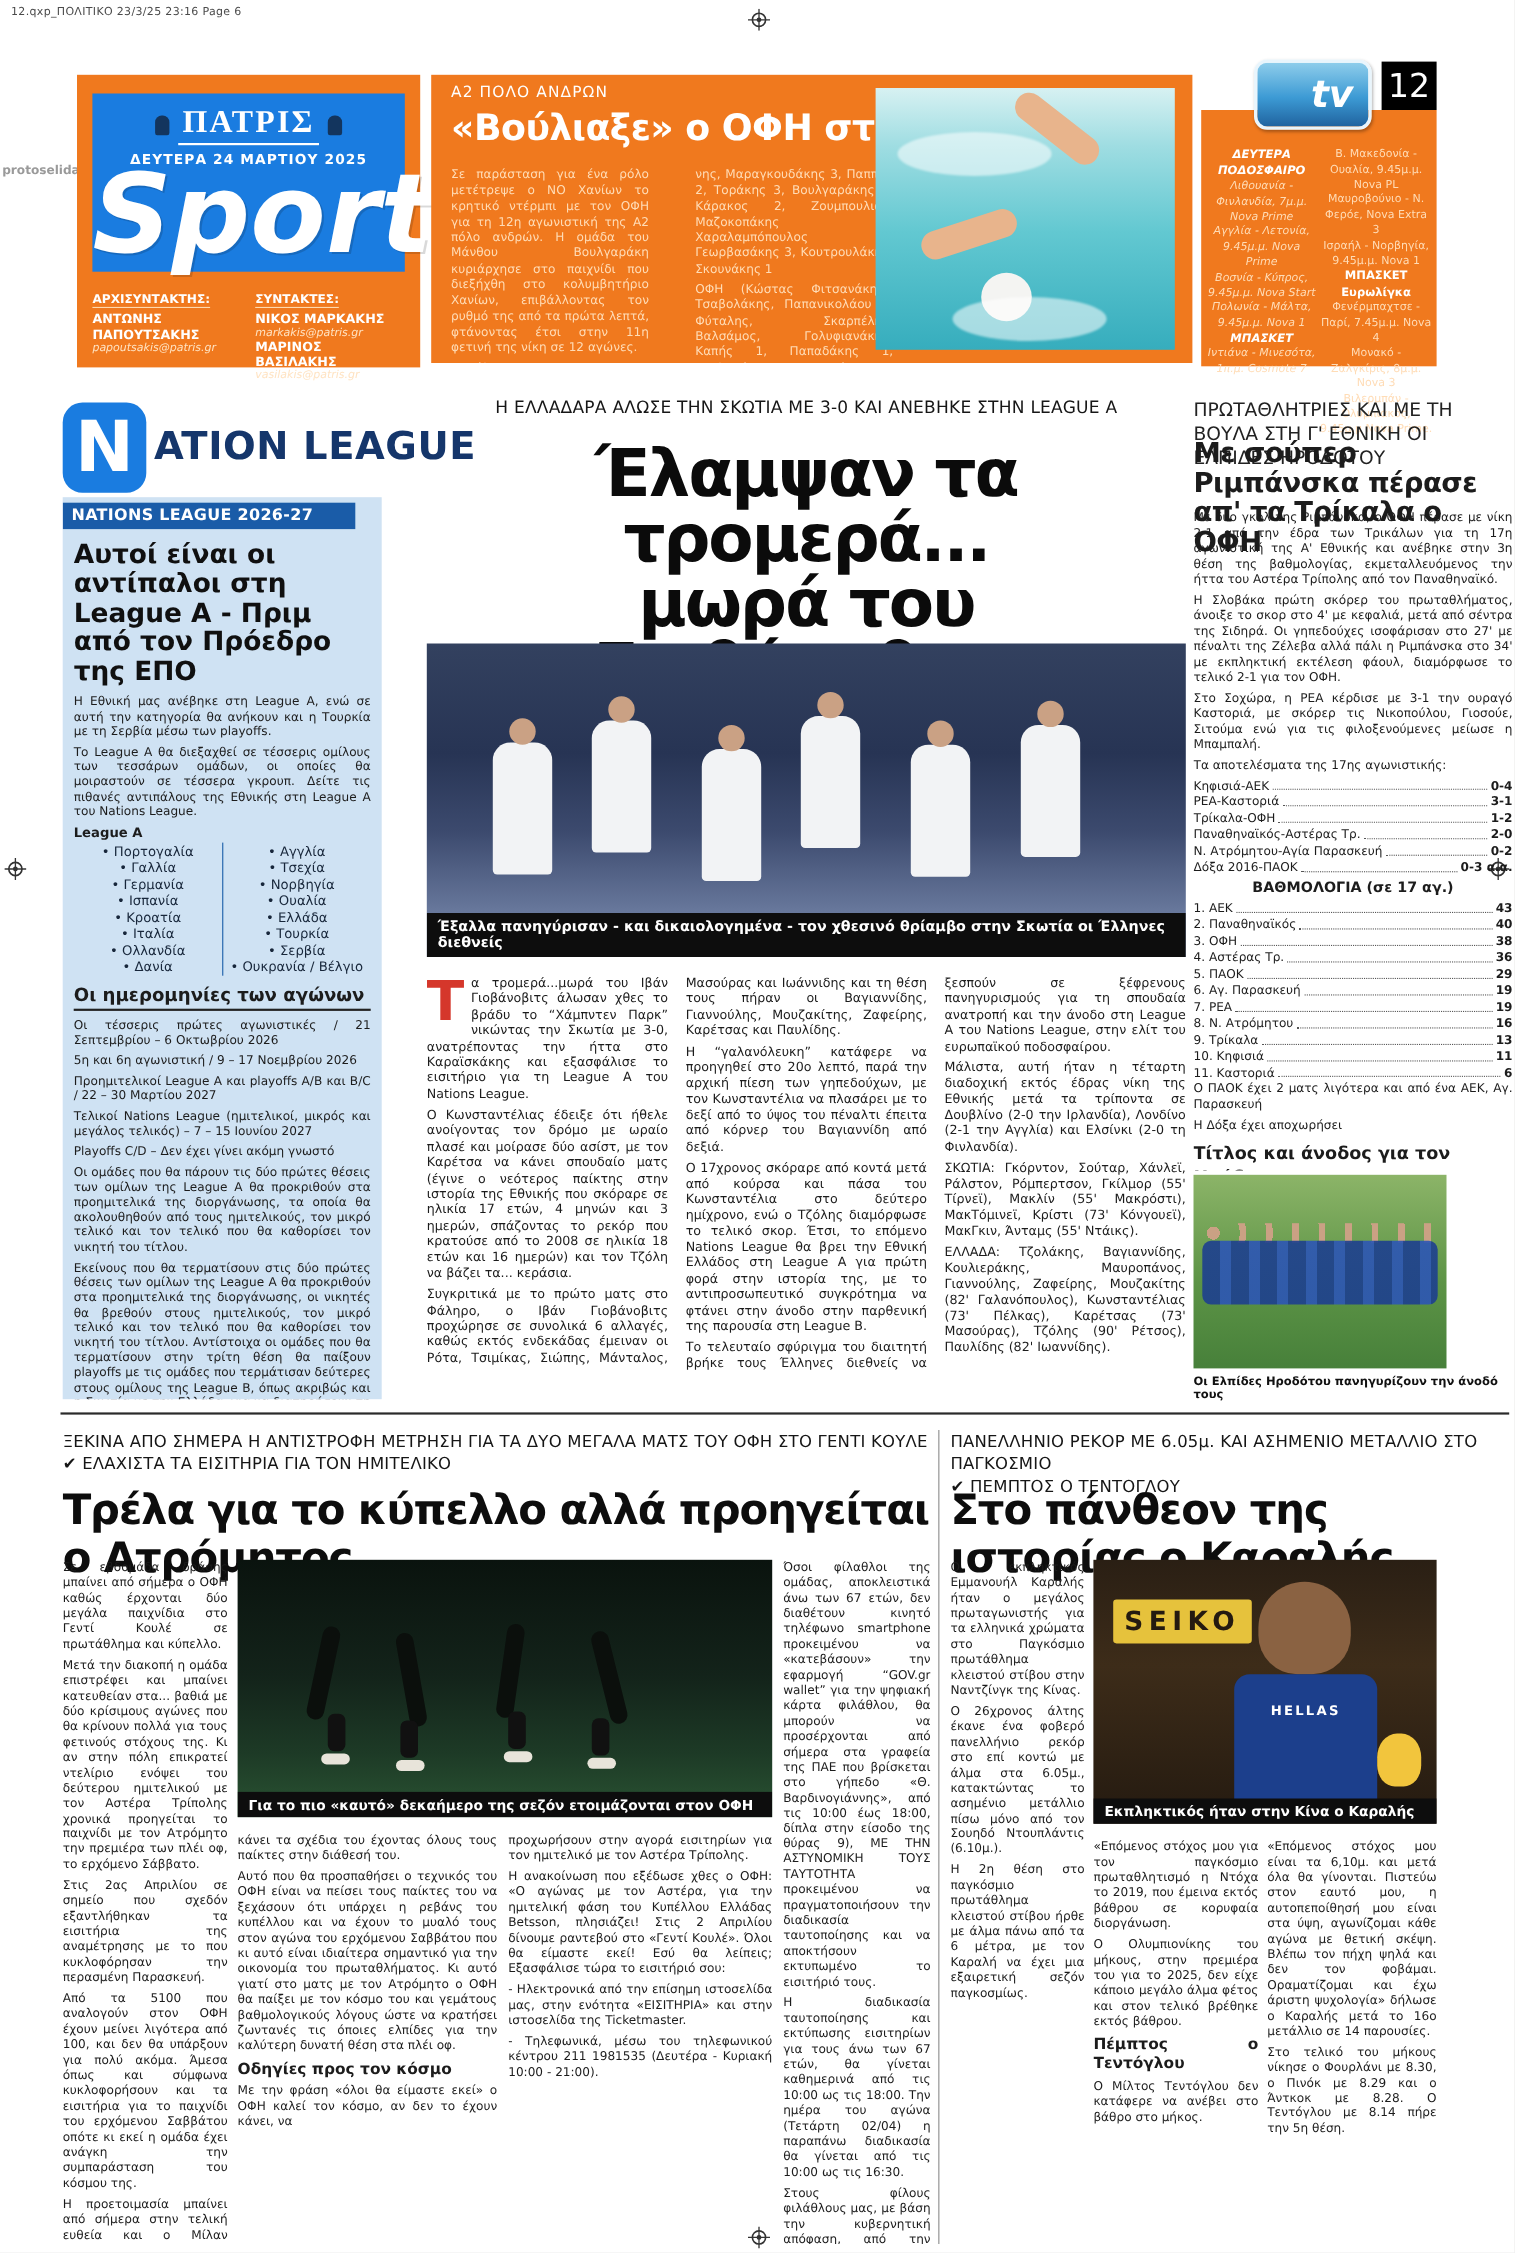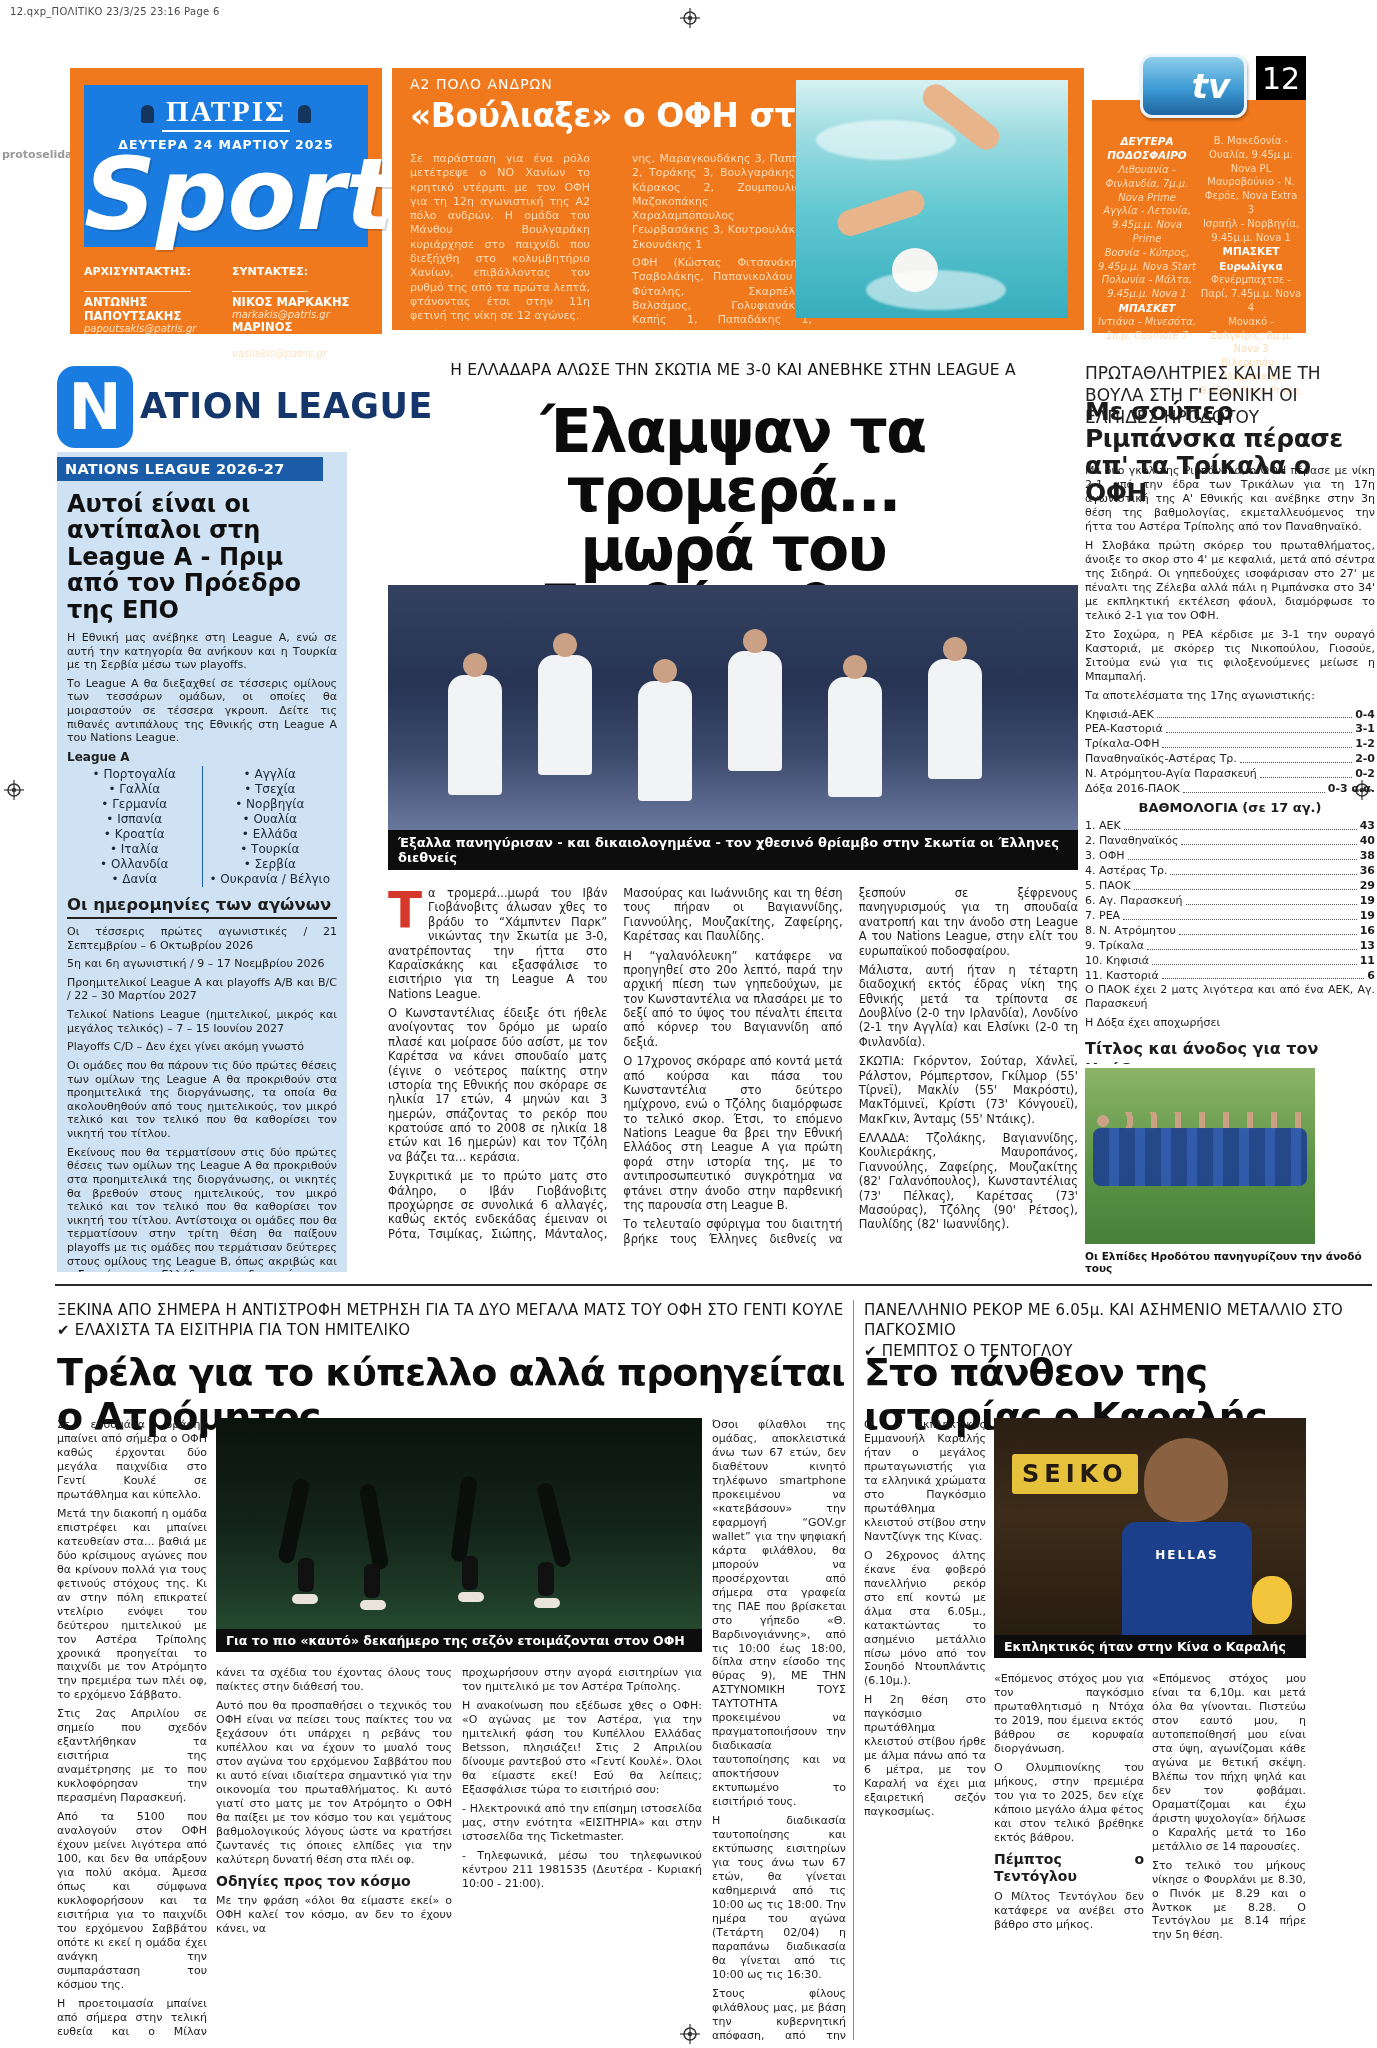--- a/index.html
+++ b/index.html
@@ -13,21 +13,21 @@
   
   #masthead{left:70px;top:68px;width:312px;height:266px;background:#f0791e;}
   #masthead-blue{position:absolute;left:14px;top:17px;width:284px;height:162px;background:#1a7ce0;overflow:visible;text-align:center;}
   #brand-row{margin-top:10px;display:flex;align-items:center;justify-content:center;gap:8px;}
   .bust{width:13px;height:18px;background:#13355e;border-radius:6px 6px 2px 2px;}
   #brand{font-family:"Liberation Serif","DejaVu Serif",serif;font-weight:bold;color:#fff;font-size:29px;letter-spacing:2px;border-bottom:2px solid #fff;padding:0 4px 2px;}
   #brand-date{color:#fff;font-size:12.5px;font-weight:bold;margin-top:5px;letter-spacing:1px;}
   #sport-title{color:#fff;font-size:100px;font-weight:bold;font-style:italic;line-height:.9;margin-top:-2px;text-shadow:2px 2px 0 rgba(0,0,0,.15);}
   #editors{position:absolute;left:14px;top:192px;width:284px;display:flex;gap:12px;color:#fff;}
   .ed-col{flex:1;}
-  .ed-label{font-size:11px;font-weight:bold;border-bottom:1px solid #ffd9ae;display:inline-block;padding-bottom:13px;margin-bottom:3px;}
+  .ed-label{font-size:11px;font-weight:bold;border-bottom:1px solid #ffd9ae;display:inline-block;padding-bottom:1px;margin-bottom:3px;}
   .ed-name{font-size:11.5px;font-weight:bold;}
   .ed-mail{font-size:10px;font-style:italic;color:#ffe3c2;}
   
   #wp-box{left:392px;top:68px;width:692px;height:262px;background:#f0791e;overflow:hidden;}
   #wp-kicker{position:absolute;left:18px;top:8px;color:#fff;font-size:14px;letter-spacing:1px;}
   #wp-head{position:absolute;left:18px;top:28px;color:#fff;font-size:33px;font-weight:bold;letter-spacing:-.5px;}
   .wp-col{position:absolute;top:84px;width:180px;font-size:11px;line-height:1.3;color:#ffdcb6;text-align:justify;}
   .wp-col p{margin:0 0 4px;}
   #wp-photo{position:absolute;left:404px;top:12px;width:272px;height:238px;background:
      linear-gradient(180deg,#d7f1f2 0%,#9fdde2 22%,#62c8d1 55%,#36adbd 100%);overflow:hidden;}

